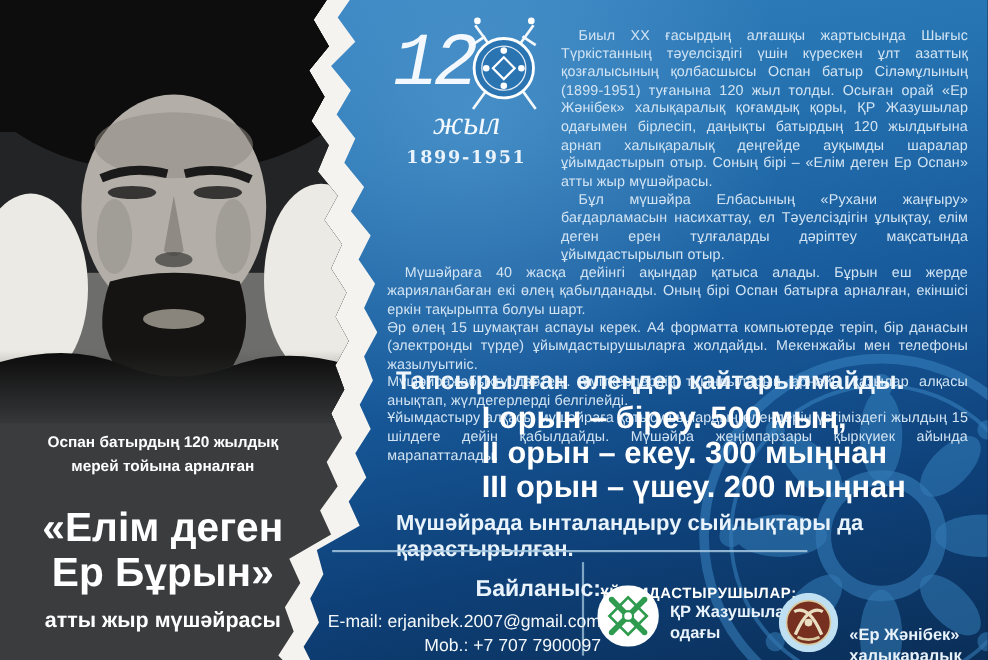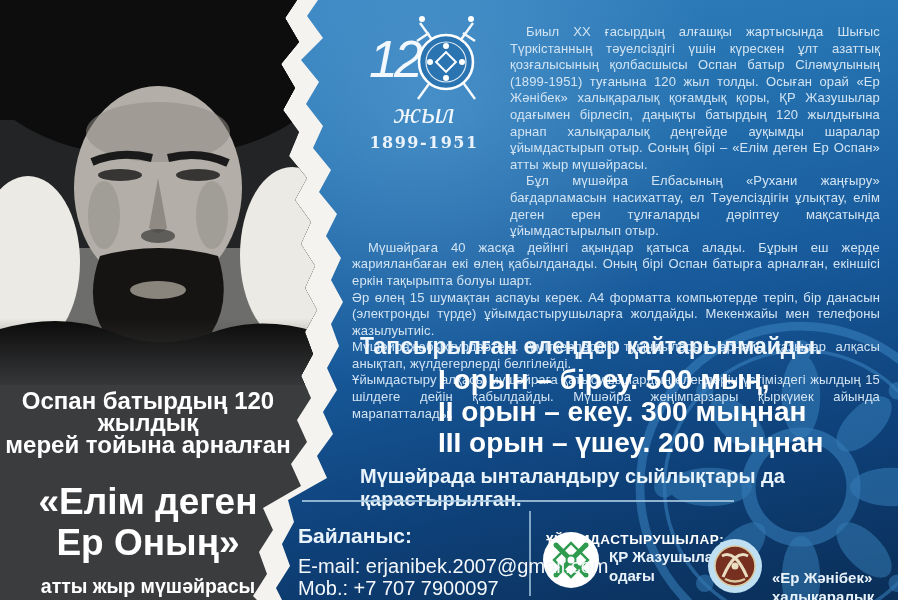--- a/index.html
+++ b/index.html
@@ -21,50 +21,50 @@
   .photo-col{left:0;top:0;width:340px;height:600px;background:#3b3c3e;z-index:3;
     clip-path:polygon(0 0,297px 0,285px 18px,299px 42px,281px 64px,295px 88px,283px 110px,299px 132px,
       289px 156px,307px 178px,295px 200px,311px 222px,301px 244px,315px 266px,305px 288px,317px 310px,
       305px 332px,313px 354px,301px 376px,311px 398px,297px 420px,307px 442px,291px 464px,301px 486px,
       263px 508px,273px 530px,259px 552px,267px 574px,253px 596px,257px 600px,0 600px);}
   .portrait{left:0;top:0;width:320px;height:385px;}
   .photo-fade{left:0;top:318px;width:340px;height:74px;background:linear-gradient(rgba(59,60,62,0),#3b3c3e);}
 
   
   .left-title{left:2px;top:390px;width:292px;text-align:center;color:#ffffff;z-index:4;}
-  .lt-small{font-size:24px;line-height:22px;font-weight:bold;}
+  .lt-small{font-size:14px;line-height:22px;font-weight:bold;}
   .lt-big{font-size:37px;line-height:41px;font-weight:bold;margin-top:25px;}
   .lt-sub{font-size:19.5px;font-weight:bold;margin-top:12px;}
 
   
   .logo-block{left:336px;top:6px;width:176px;text-align:center;color:#eaf3fb;z-index:2;}
   .logo-120{display:flex;justify-content:center;align-items:center;height:106px;}
-  .logo-digits{font-family:Liberation Sans, sans-serif;font-style:italic;font-size:52px;line-height:1;
+  .logo-digits{font-family:Liberation Mono, monospace;font-style:italic;font-size:68px;line-height:1;
                color:#f2f8fd;margin-right:-6px;letter-spacing:-4px;}
   .logo-word{font-family:Liberation Serif, serif;font-style:italic;font-size:30px;margin-top:-16px;color:#f2f8fd;}
   .logo-name{font-family:"DejaVu Serif",serif;font-style:italic;font-size:21px;margin-top:12px;white-space:nowrap;}
   .logo-years{font-family:"DejaVu Serif",serif;font-size:16px;letter-spacing:1.5px;margin-top:3px;font-weight:bold;}
 
   
   .body-text{left:352px;top:24px;width:528px;font-size:13px;line-height:16.6px;letter-spacing:.15px;
              color:#d2e4f3;text-align:justify;z-index:2;}
   .body-text p{margin:0;}
   .indent{text-indent:16px;}
   .float-spacer{float:left;width:158px;height:208px;}
 
   
   .prize-note{left:360px;top:333px;font-size:23px;font-weight:bold;color:#eef6fc;z-index:2;}
   .prize-lines{left:402px;top:364px;font-size:28px;font-weight:bold;line-height:31.5px;color:#ffffff;z-index:2;margin-left:36px;}
   .prize-extra{left:360px;top:465px;font-size:20px;font-weight:bold;color:#e9f3fb;z-index:2;}
   .rule{left:302px;top:500px;width:432px;height:2px;background:#a6c8e0;opacity:.85;z-index:2;}
 
   
-  .contact{left:298px;top:524px;z-index:4;}
+  .contact{left:298px;top:524px;z-index:4;text-align:right;}
   .contact-h{font-size:21px;font-weight:bold;color:#e8f3fc;margin-bottom:7px;}
-  .contact-line{font-size:20px;line-height:22px;color:#f4f8fb;}
+  .contact-line{font-size:16px;line-height:22px;color:#f4f8fb;}
   .vdivider{left:529px;top:511px;width:2px;height:85px;background:#9dc1da;opacity:.8;z-index:2;}
   .orgs-h{left:546px;top:532px;font-size:13.5px;font-weight:bold;letter-spacing:.6px;color:#ffffff;z-index:2;}
   .org-logo1{left:543px;top:532px;width:56px;height:56px;z-index:2;}
   .org-label1{left:609px;top:547px;font-size:15px;font-weight:bold;line-height:19px;color:#e8f2fa;z-index:2;}
   .org-logo2{left:708px;top:539px;width:54px;height:54px;z-index:2;}
   .org-label2{left:772px;top:533px;font-size:15px;font-weight:bold;line-height:19px;color:#e8f2fa;z-index:2;margin-top:35px;}
 </style>
 </head>
 <body>
 
@@ -126,21 +126,21 @@
       <ellipse cx="292" cy="255" rx="52" ry="88" fill="#eceae4"></ellipse>
       <path d="M-10,385 L-10,332 Q60,310 112,332 Q158,352 208,334 Q262,312 330,336 L330,385 Z" fill="#0a0a0a"></path>
     </svg>
     <div class="abs photo-fade"></div>
   </div>
 
   <div class="abs left-title">
     <div class="lt-small">Оспан батырдың 120 жылдық</div>
     <div class="lt-small">мерей тойына арналған</div>
     <div class="lt-big">«Елім деген</div>
-    <div class="lt-big" style="margin-top:0;">Ер Оның»</div>
+    <div class="lt-big" style="margin-top:0;">Ер Бұрын»</div>
     <div class="lt-sub">атты жыр мүшәйрасы</div>
   </div>
 
   <div class="abs logo-block">
     <div class="logo-120">
       <span class="logo-digits">12</span>
       <svg width="66" height="92" viewBox="0 0 66 92">
         <g stroke="#ffffff" stroke-width="2.4" fill="none" opacity="0.95">
           <line x1="5" y1="86" x2="60" y2="10"></line>
           <line x1="7" y1="10" x2="62" y2="86"></line>

